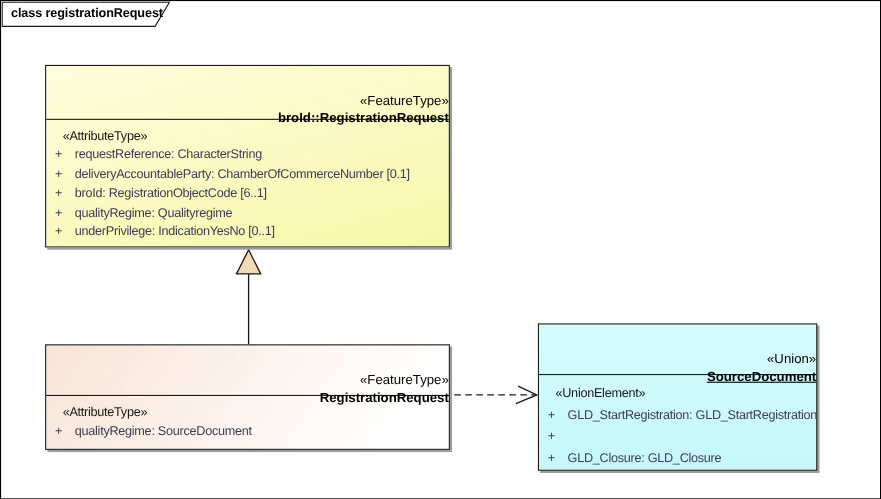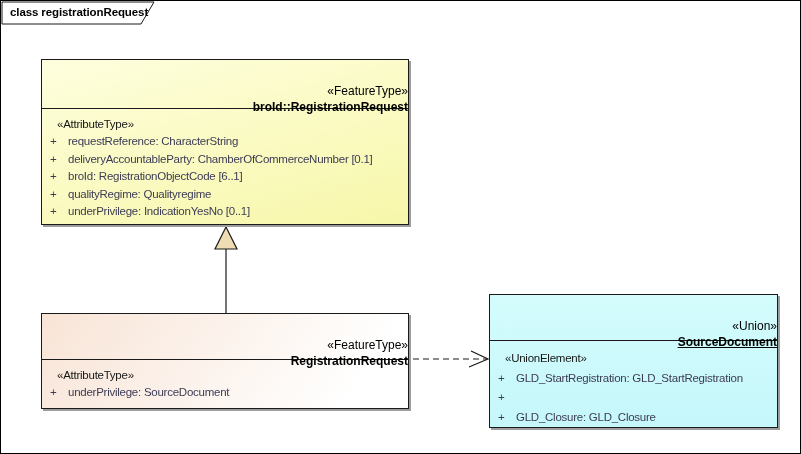--- a/index.html
+++ b/index.html
@@ -27,21 +27,21 @@
   }
   #box-parent{
     left:40px;top:58px;width:368px;height:166px;
     background:linear-gradient(165deg,var(--c-yellow-light,#fefede) 0%,var(--c-yellow-dark,#f7f7aa) 100%);
   }
   #box-child{
     left:40px;top:312px;width:368px;height:96px;
     background:linear-gradient(125deg,var(--c-peach,#f8e4d6) 0%,var(--c-peach-fade,#ffffff) 85%);
   }
   #box-union{
-    left:488px;top:293px;width:289px;height:134px;
+    left:488px;top:293px;width:254px;height:134px;
     background:linear-gradient(180deg,var(--c-cyan-light,#d4fcfd) 0%,var(--c-cyan-dark,#c5f7fa) 100%);
   }
   .hdr{
     display:flex;flex-direction:column;align-items:flex-end;
     padding-top:24px;gap:2px;
     font-size:12px;color:var(--c-header-text,#000);
     box-sizing:border-box;
   }
   #box-parent .hdr{height:48px;}
   #box-child .hdr{height:45px;}
@@ -118,21 +118,21 @@
   <div class="class-box" id="box-child">
     <div class="hdr">
       <span class="stereo">«FeatureType»</span>
       <span class="name">RegistrationRequest</span>
     </div>
     <div class="divider"></div>
     <div class="attrs">
       <div class="sec">«AttributeType»</div>
       <div class="row">
         <span class="vis">+</span>
-        <span class="lbl">underPrivilege: SourceDocument</span>
+        <span class="lbl">qualityRegime: SourceDocument</span>
       </div>
     </div>
   </div>
 
   <div class="class-box" id="box-union">
     <div class="hdr">
       <span class="stereo">«Union»</span>
       <span class="name u">SourceDocument</span>
     </div>
     <div class="divider"></div>

